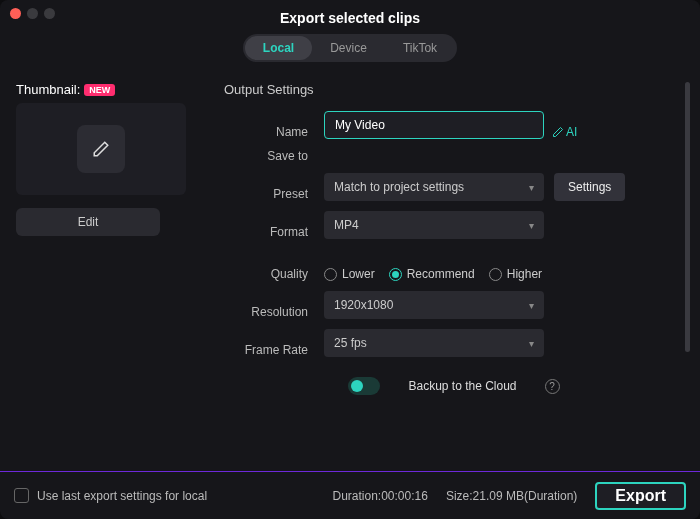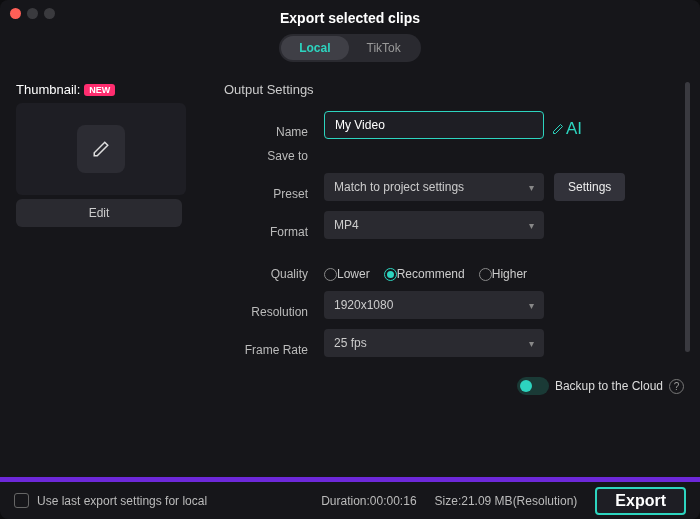--- a/index.html
+++ b/index.html
@@ -14,43 +14,43 @@
 .tabs{display:flex;justify-content:center;gap:0;padding-bottom:8px}
 .tabpill{background:#2a2a30;border-radius:16px;display:flex;padding:2px}
 .tab{padding:5px 18px;font-size:12px;color:#999;border-radius:14px;cursor:pointer}
 .tab.active{background:#3f3f46;color:#2dd4bf;font-weight:600}
 .content{flex:1;display:flex;padding:12px 16px 0 16px;overflow:hidden}
 .left{width:200px;padding-right:12px}
 .thumb-label{font-size:13px;color:#fff;margin-bottom:6px;display:flex;align-items:center;gap:4px}
 .badge{background:#ff2d6f;color:#fff;font-size:9px;padding:1px 5px;border-radius:3px;font-weight:600}
 .thumb-box{width:170px;height:92px;background:#1e1e24;border-radius:6px;display:flex;align-items:center;justify-content:center;position:relative}
 .thumb-inner{width:48px;height:48px;background:#2c2c33;border-radius:8px;display:flex;align-items:center;justify-content:center}
-.edit-btn{width:166px;height:28px;background:#2a2a30;border:none;border-radius:6px;color:#ccc;font-size:12px;margin-top:4px;cursor:pointer}
+.edit-btn{width:144px;height:28px;background:#2a2a30;border:none;border-radius:6px;color:#ccc;font-size:12px;margin-top:13px;cursor:pointer}
 .right{flex:1;padding-left:8px;padding-right:0;position:relative}
 .scrollbar{position:absolute;right:-6px;top:0;width:5px;height:270px;background:#3a3a40;border-radius:3px}
 .section-title{font-size:13px;color:#ccc;margin-bottom:14px}
 .row{display:flex;align-items:flex-end;margin-bottom:10px}
 .row-label{width:100px;text-align:right;padding-right:16px;font-size:12px;color:#bbb}
 .input{width:220px;height:28px;background:#1e1e24;border:1px solid #2dd4bf;border-radius:4px;padding:0 10px;color:#fff;font-size:12px}
 .path-box{width:220px;height:28px;background:#2a2a30;border-radius:4px;padding:0 10px;color:#bbb;font-size:12px;display:flex;align-items:center;justify-content:space-between}
 .select{width:220px;height:28px;background:#2a2a30;border-radius:4px;padding:0 10px;color:#ccc;font-size:12px;display:flex;align-items:center;justify-content:space-between;cursor:pointer}
 .chev{color:#888;font-size:10px}
 .settings-btn{height:28px;padding:0 14px;background:#32323a;border:none;border-radius:4px;color:#eee;font-size:12px;margin-left:10px;cursor:pointer;font-weight:400}
 .gap{height:18px}
 .radios{display:flex;gap:14px;align-items:center}
-.radio{display:flex;align-items:center;font-size:12px;color:#ccc;cursor:pointer}
+.radio{display:flex;align-items:center;gap:5px;font-size:12px;color:#ccc;cursor:pointer}
 .rdot{width:13px;height:13px;border-radius:50%;border:1.5px solid #888;display:flex;align-items:center;justify-content:center}
 .rdot.on{border-color:#2dd4bf}
 .rdot.on::after{content:"";width:7px;height:7px;border-radius:50%;background:#2dd4bf}
-.toggle-row{display:flex;align-items:center;justify-content:flex-end;gap:6px;margin-top:20px}
+.toggle-row{display:flex;align-items:center;justify-content:center;gap:28px;margin-top:20px}
 .toggle{width:32px;height:18px;background:#1a3a36;border-radius:9px;position:relative;cursor:pointer}
 .toggle::after{content:"";position:absolute;width:12px;height:12px;border-radius:50%;background:#2dd4bf;top:3px;left:3px}
 .help{width:15px;height:15px;border:1px solid #777;border-radius:50%;color:#999;font-size:10px;display:flex;align-items:center;justify-content:center}
-.ai-icon{margin-left:8px;color:#2dd4bf;font-size:17px;cursor:pointer;display:flex;align-items:center;gap:2px}
-.footer{height:42px;border-top:5px solid #6d28d9;display:flex;align-items:center;padding:0 14px;font-size:12px;color:#bbb}
+.ai-icon{margin-left:8px;color:#2dd4bf;font-size:12px;cursor:pointer;display:flex;align-items:center;gap:2px}
+.footer{height:48px;border-top:1px solid #6d28d9;display:flex;align-items:center;padding:0 14px;font-size:12px;color:#bbb}
 .check{width:15px;height:15px;border:1.5px solid #666;border-radius:3px;margin-right:8px;cursor:pointer}
 .spacer{flex:1}
 .footer-info{margin-right:18px}
 .export-btn{height:28px;padding:0 18px;background:#1e1e24;border:2px solid #2dd4bf;border-radius:4px;color:#fff;font-size:16px;font-weight:600;cursor:pointer}
 .folder-icon{width:14px;height:12px;border:1.2px solid #999;border-radius:2px;position:relative}
 .folder-icon::before{content:"";position:absolute;top:-3px;left:0;width:6px;height:3px;border:1.2px solid #999;border-bottom:none;border-radius:2px 2px 0 0}
 .pencil{color:#ddd}
 </style>
 </head>
 <body>
@@ -59,20 +59,21 @@
   <div class="traffic">
     <div class="tl r"></div>
     <div class="tl y"></div>
     <div class="tl g"></div>
   </div>
   <div class="title">Export selected clips</div>
 
   <div class="tabs">
     <div class="tabpill">
       <div class="tab active">Local</div>
+      <div class="tab">Device</div>
       <div class="tab">TikTok</div>
     </div>
   </div>
 
   <div class="content">
     <div class="left">
       <div class="thumb-label">
         <span>Thumbnail:</span>
         <span class="badge">NEW</span>
       </div>
@@ -164,16 +165,16 @@
         <span class="help">?</span>
       </div>
     </div>
   </div>
 
   <div class="footer">
     <div class="check"></div>
     <span>Use last export settings for local</span>
     <div class="spacer"></div>
     <span class="footer-info"><span>Duration:</span><span>00:00:16</span></span>
-    <span class="footer-info"><span>Size:</span><span>21.09 MB</span><span>(Resolution)</span></span>
+    <span class="footer-info"><span>Size:</span><span>21.09 MB</span><span>(Duration)</span></span>
     <button class="export-btn">Export</button>
   </div>
 </div>
 
 </body></html>

